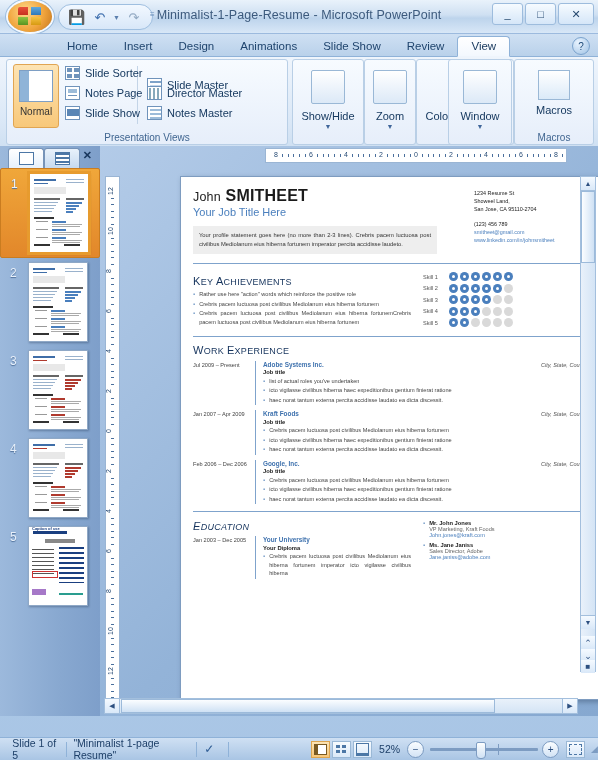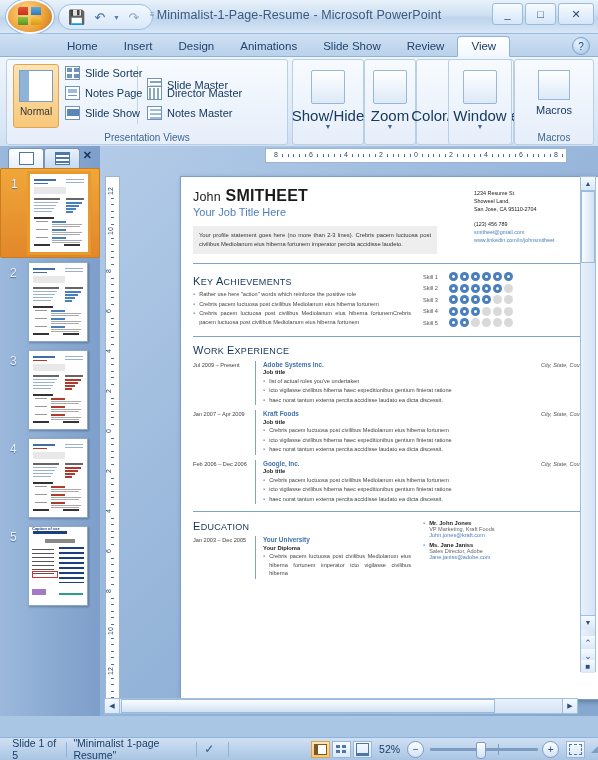--- a/index.html
+++ b/index.html
@@ -94,21 +94,21 @@
      linear-gradient(#c3d6e9,#c3d6e9) 2px 6px/11px 6px no-repeat,#fff;}
   .vico.handout{background:
      repeating-linear-gradient(90deg,#8ab 0 2px,#fff 2px 4px) 1px 1px/13px 12px no-repeat,#fff;}
   .vico.nmaster{background:
      repeating-linear-gradient(#9dbcd9 0 2px,#fff 2px 4px) 2px 2px/11px 10px no-repeat,#fff;}
   .bigbtn{position:absolute;top:2px;height:84px;border:1px solid #b9cfe6;border-radius:3px;
     background:linear-gradient(#f7fbff,#e6eefa);
     display:flex;flex-direction:column;align-items:center;justify-content:flex-start;}
   .bigbtn .bi{width:32px;height:32px;margin-top:10px;border:1px solid #9ab8d6;
     background:linear-gradient(#ffffff,#dce9f7);border-radius:2px;position:relative;}
-  .bigbtn .bl{font-size:15px;color:#173a60;margin-top:6px;text-align:center;line-height:12px;}
+  .bigbtn .bl{font-size:11px;color:#173a60;margin-top:6px;text-align:center;line-height:12px;}
   .bigbtn .bc{font-size:7px;color:#40669a;margin-top:1px;}
 
   
   .work{position:absolute;left:0;top:146px;right:0;bottom:44px;}
   .lpanel{position:absolute;left:0;top:0;width:100px;bottom:0;
     background:linear-gradient(90deg,#9cb9dc,#88a8d0 60%,#7e9fca);}
   .ptabs{position:relative;height:22px;display:flex;align-items:flex-end;padding-left:8px;gap:0;}
   .ptab{width:34px;height:19px;border:1px solid #7693b8;border-bottom:none;
     border-radius:3px 3px 0 0;display:flex;align-items:center;justify-content:center;
     background:linear-gradient(#e8f1fb,#c6daf0);}
@@ -776,21 +776,21 @@
                     <span class="d">▪</span>
                     <span class="t">haec norat tantum externa percita accidisse laudato ea dicta discessit.</span>
                   </div>
                 </div>
               </div>
             </div>
 
           <div class="hr" style="margin-top:7px;"></div>
           <div class="cols">
             <div class="colL">
-              <div class="sechead" style="margin-top:4px;"><span id="ed-title"><span class="c">E</span>DUCATION</span></div>
+              <div class="sechead" style="margin-top:4px;font-style:italic;"><span id="ed-title"><span class="c">E</span>DUCATION</span></div>
               <div id="ed-entries">
                   <div class="exp" style="margin-top: 4px;">
                     <div class="expdate">Jan 2003 – Dec 2005</div>
                     <div class="expbody">
                       <div class="expco">Your University</div>
                       <div class="expjt">Your Diploma</div>
                       <div class="bul">
                         <span class="d">▪</span>
                         <span class="t">Crebris pacem luctuosa post civilibus Mediolanum eius hiberna fortunem imperator icto vigilasse civilibus hiberna</span>
                       </div>

